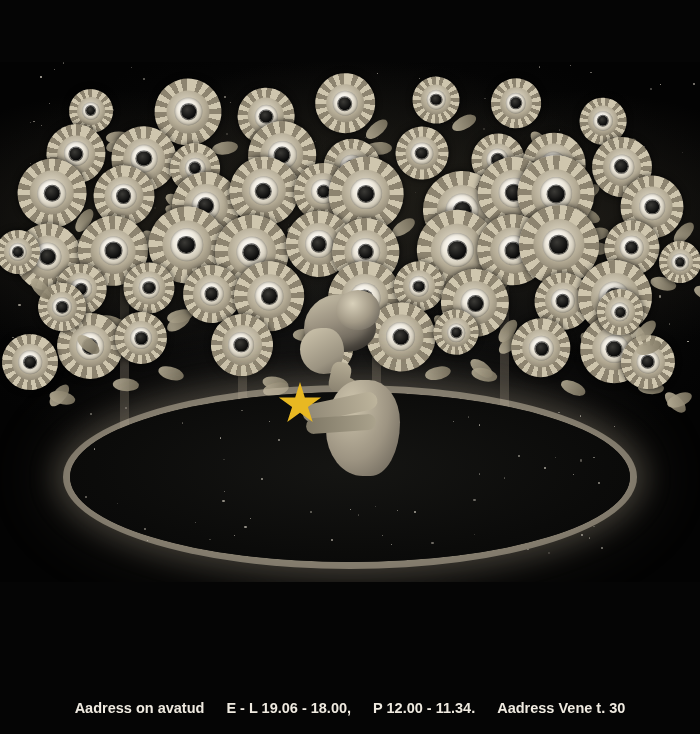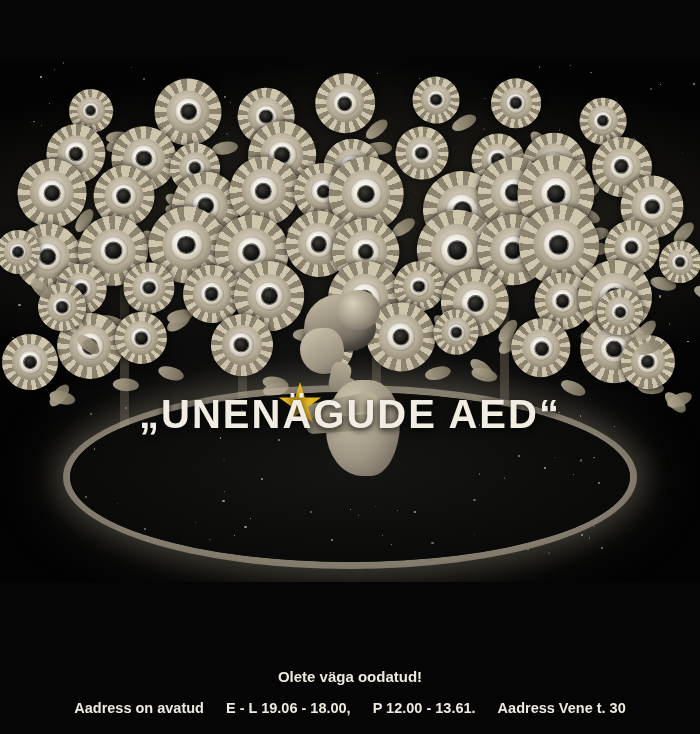--- a/index.html
+++ b/index.html
@@ -853,26 +853,24 @@
       <div class="fig-face"></div>
       <div class="fig-neck"></div>
       <div class="fig-body"></div>
       <div class="fig-arm"></div>
       <div class="fig-arm2"></div>
       <div class="star-held"></div>
     </div>
 
   </div>
 
-  <div class="exhibition-title">„UNENÄGUDE AED“</div>
-
-
-
-  <div class="info welcome">Olete väga oodatud!</div>
+
+
+
 
   <div class="hours-row">
     <span>Aadress on avatud</span>
     <span>E - L 19.06 - 18.00,</span>
-    <span>P 12.00 - 13.61.</span>
+    <span>P 12.00 - 11.34.</span>
     <span>Aadress Vene t. 30</span>
   </div>
 
 </div>
 
 </body></html>

